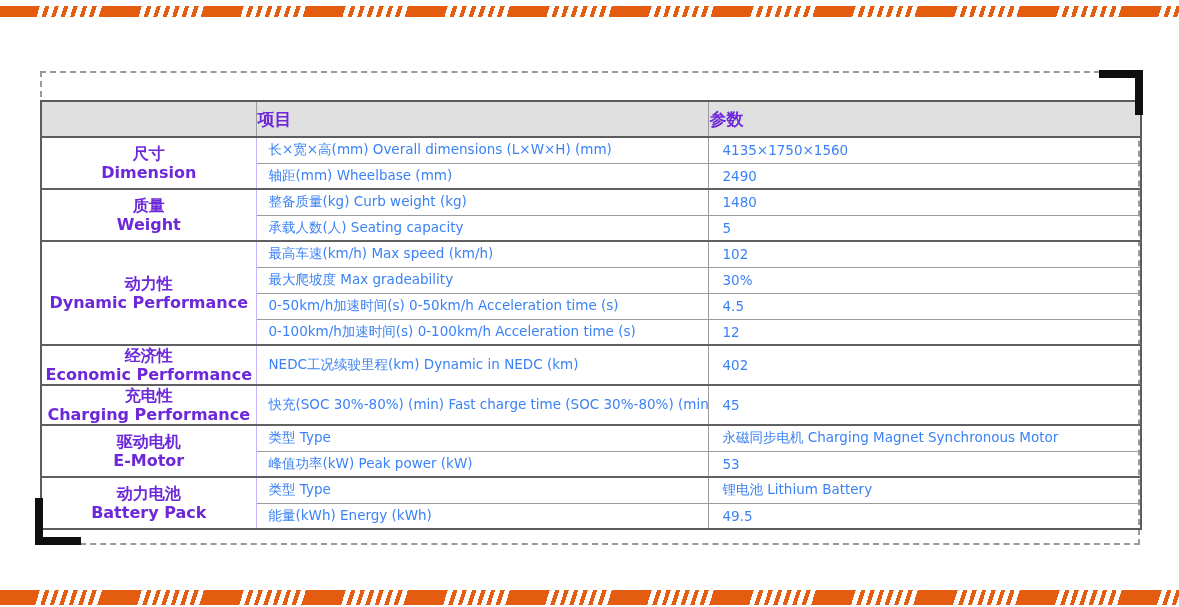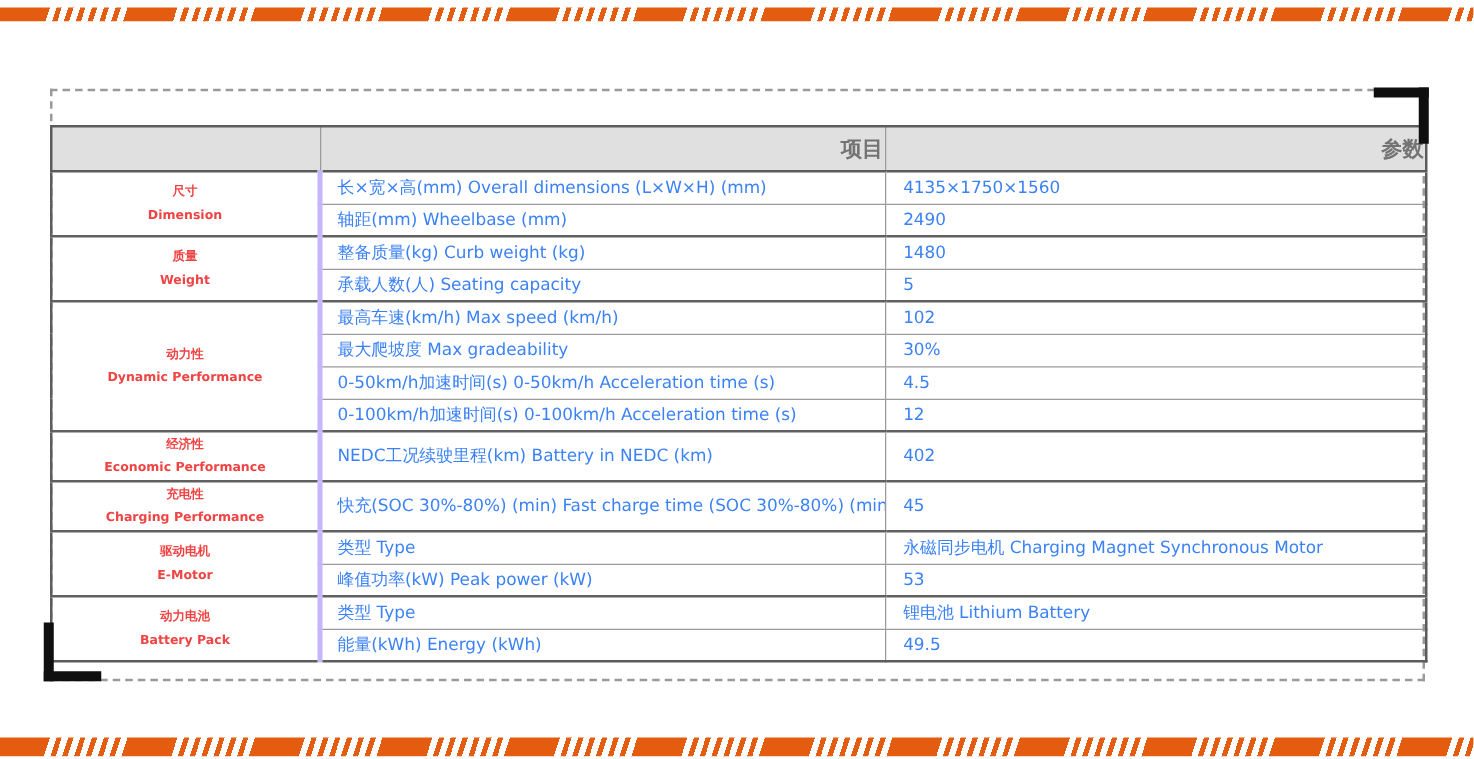--- a/index.html
+++ b/index.html
@@ -53,35 +53,35 @@
   table.spec{
     position:absolute;left:40px;top:100px;width:1100px;
     border-collapse:collapse;table-layout:fixed;
     border:2px solid #5c5c5c;
   }
   table.spec col.c1{width:215px;}
   table.spec col.c2{width:452px;}
   table.spec col.c3{width:433px;}
   table.spec th{
     background:#e0e0e0;
-    font-size:17px;font-weight:bold;color:#737373;
-    height:32px;text-align:right;
+    font-size:17px;font-weight:bold;color:#6d28d9;
+    height:32px;text-align:left;
     border:1px solid #9b9b9b;border-bottom:2px solid #5c5c5c;
   }
   table.spec td{
     border:1px solid #9b9b9b;
     font-size:13.5px;color:#3b82f6;
     padding:0 0 0 12px;text-align:left;vertical-align:middle;
     overflow:hidden;white-space:nowrap;
   }
   table.spec td.val{padding-left:14px;}
   table.spec td.group{
     text-align:center;padding:0;
-    font-weight:bold;font-size:10px;line-height:19px;color:#ef4444;
-    border-right:4px solid #c4b5fd;white-space:normal;
+    font-weight:bold;font-size:16px;line-height:19px;color:#6d28d9;
+    border-right:1px solid #c4b5fd;white-space:normal;
   }
   table.spec tr.normal{height:26px;}
   table.spec tr.tall{height:32px;padding-left:28px;}
   table.spec tr.group-start td{border-top:2px solid #606060;}
 </style>
 </head>
 <body>
 
 <div class="sheet">
 
@@ -155,21 +155,21 @@
         </tr>
         <tr class="normal">
           <td>0-100km/h加速时间(s) 0-100km/h Acceleration time (s)</td>
           <td class="val">12</td>
         </tr>
         <tr class="tall group-start">
           <td class="group" rowspan="1">
             <div>经济性</div>
             <div>Economic Performance</div>
           </td>
-          <td>NEDC工况续驶里程(km) Battery in NEDC (km)</td>
+          <td>NEDC工况续驶里程(km) Dynamic in NEDC (km)</td>
           <td class="val">402</td>
         </tr>
         <tr class="tall group-start">
           <td class="group" rowspan="1">
             <div>充电性</div>
             <div>Charging Performance</div>
           </td>
           <td>快充(SOC 30%-80%) (min) Fast charge time (SOC 30%-80%) (min)</td>
           <td class="val">45</td>
         </tr>

